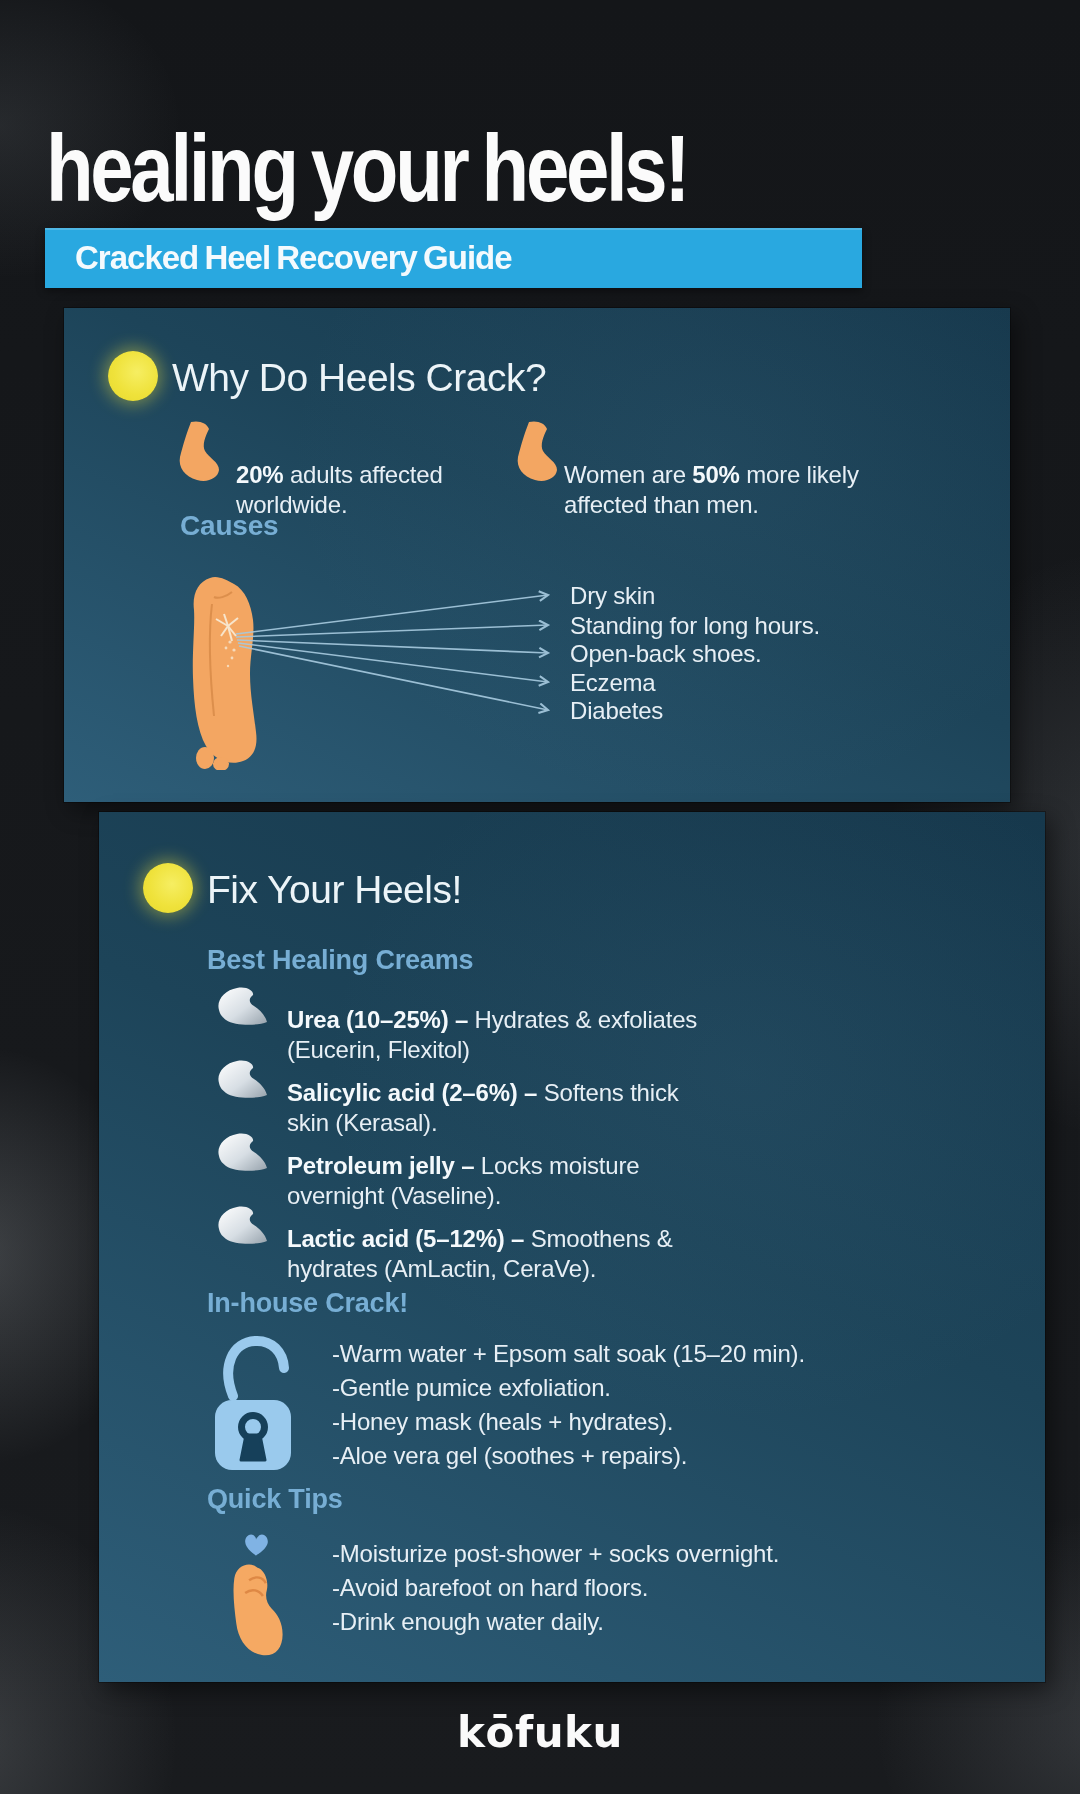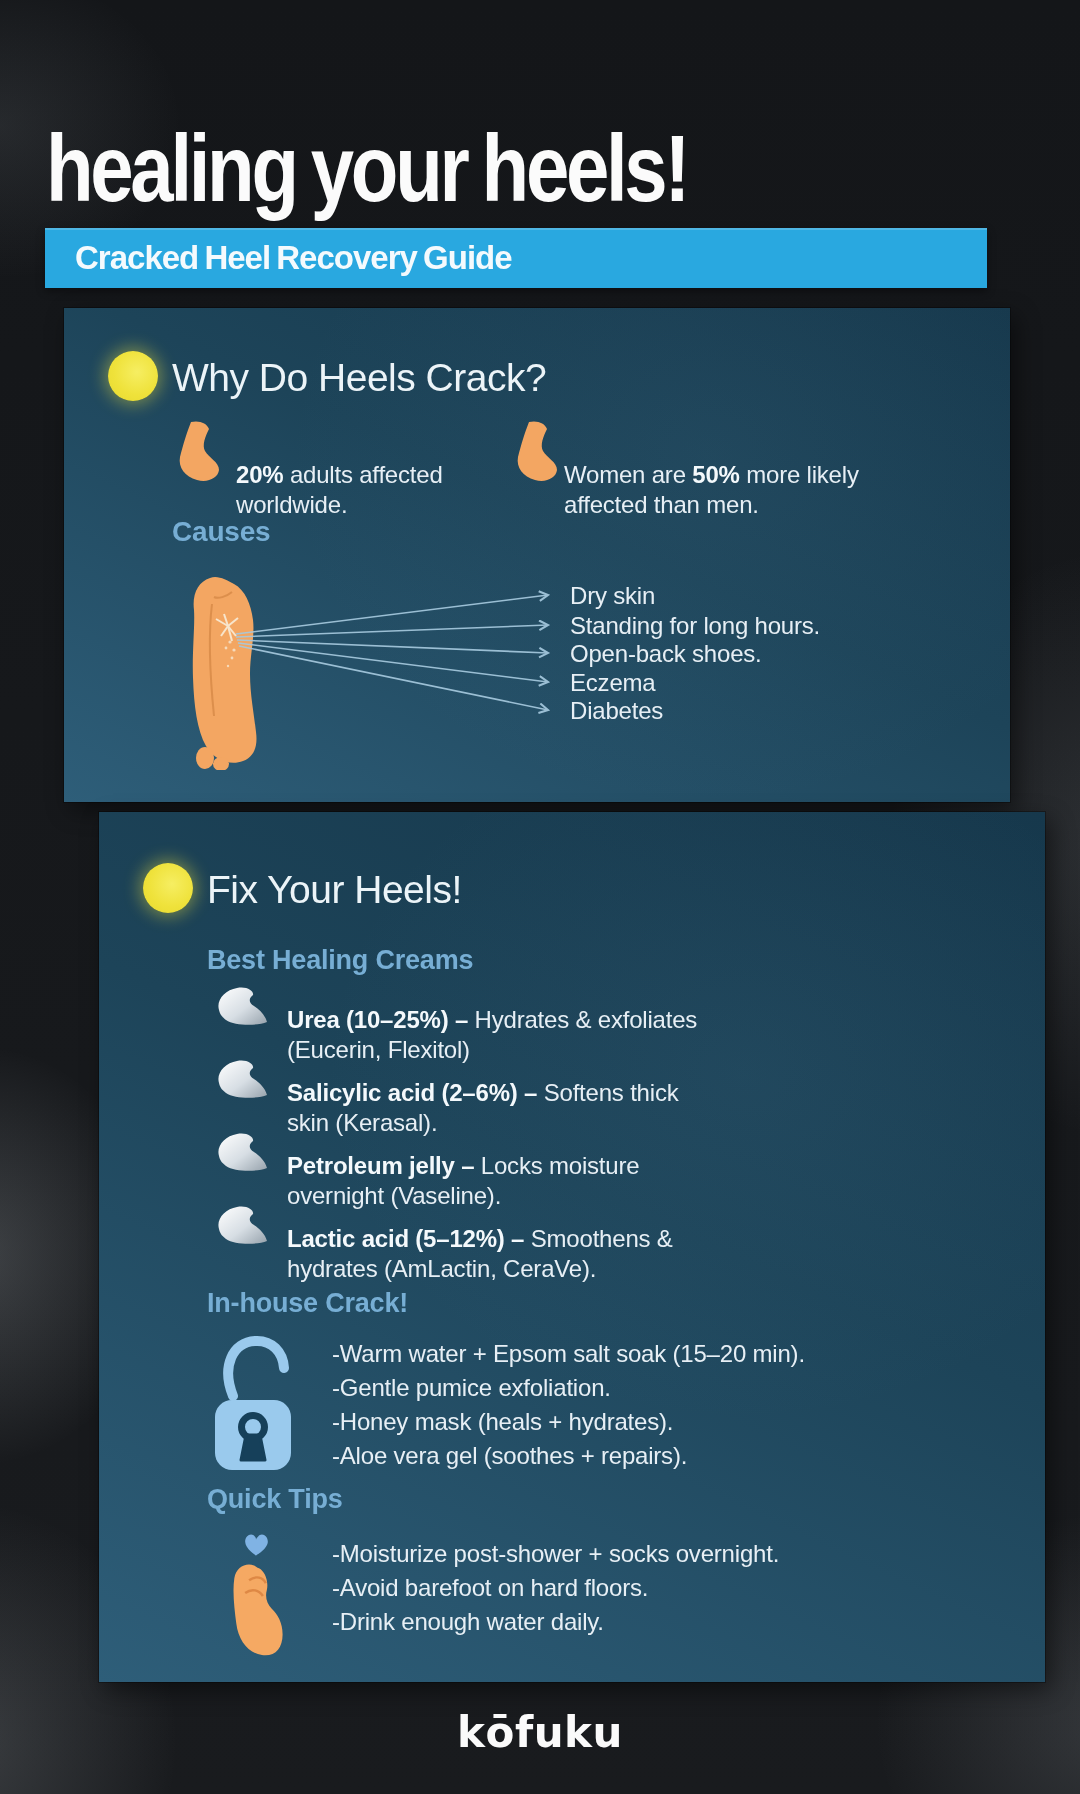--- a/index.html
+++ b/index.html
@@ -16,21 +16,21 @@
       linear-gradient(180deg, #141619 0%, #17191c 60%, #191b1e 100%);
   }
   
   .main-title{
     position:absolute;left:46px;top:118px;
     font-size:95px;line-height:100px;font-weight:bold;color:#fbfbfb;
     letter-spacing:-4px;word-spacing:-4px;white-space:nowrap;
     transform:scaleX(0.82);transform-origin:left center;
   }
   .banner{
-    position:absolute;left:45px;top:228px;width:942px;height:60px;
+    position:absolute;left:45px;top:228px;width:817px;height:60px;
     background:linear-gradient(180deg,#2fadе4 0%,#29a8e0 100%);
     background-color:#29a8e0;
     box-shadow:inset 0 2px 0 rgba(255,255,255,0.18), 0 3px 8px rgba(0,0,0,0.40);
   }
   .banner-text{
     position:absolute;left:30px;top:0;height:60px;line-height:60px;
     font-size:33px;font-weight:600;color:#f4fafd;letter-spacing:-1px;word-spacing:-2px;
     white-space:nowrap;
   }
   
@@ -105,21 +105,21 @@
     <div class="foot-icon-box" style="left:448px;">
       <svg viewBox="0 0 50 64">
           <path d="M17 2 C25 0 33 3 35 9 C31 17 28 25 31 31 C35 38 45 42 45 50 C44 58 34 63 23 60 C11 57 4 47 6 37 C9 25 13 12 17 2 Z" fill="#F3A662"></path>
         </svg>
     </div>
     <div class="stat body-text" style="left:500px;width:300px;">
       <span>Women are </span><span class="bold-part">50%</span><span> more likely
 affected than men.</span>
     </div>
 
-    <div class="subhead" style="top:208px;font-size:28px;">Causes</div>
+    <div class="subhead" style="top:202px;font-size:28px;margin-left:8px;">Causes</div>
 
     <div style="position:absolute;left:104px;top:266px;width:116px;height:196px;">
       <svg viewBox="0 0 116 196">
         <path d="M42 4 C30 8 24 20 26 36 C27 52 24 78 25 104 C26 132 29 156 38 172 C46 186 62 192 75 187 C86 183 90 172 88 158 C86 140 82 120 82 100 C82 80 87 62 85 46 C83 30 77 16 66 10 C58 6 50 1 42 4 Z" fill="#F3A662"></path>
         <ellipse cx="37" cy="184" rx="9" ry="11" fill="#F3A662"></ellipse>
         <ellipse cx="53" cy="190" rx="8" ry="7" fill="#F3A662"></ellipse>
         <path d="M44 30 C40 62 42 102 46 142" stroke="rgba(170,90,25,0.30)" stroke-width="2" fill="none"></path>
         <path d="M64 18 C58 23 50 25 46 23" stroke="rgba(170,90,25,0.30)" stroke-width="2" fill="none"></path>
         <g stroke="#F8ECD8" stroke-width="2" fill="none" opacity="0.9">
           <path d="M60 52 L48 45"></path>

